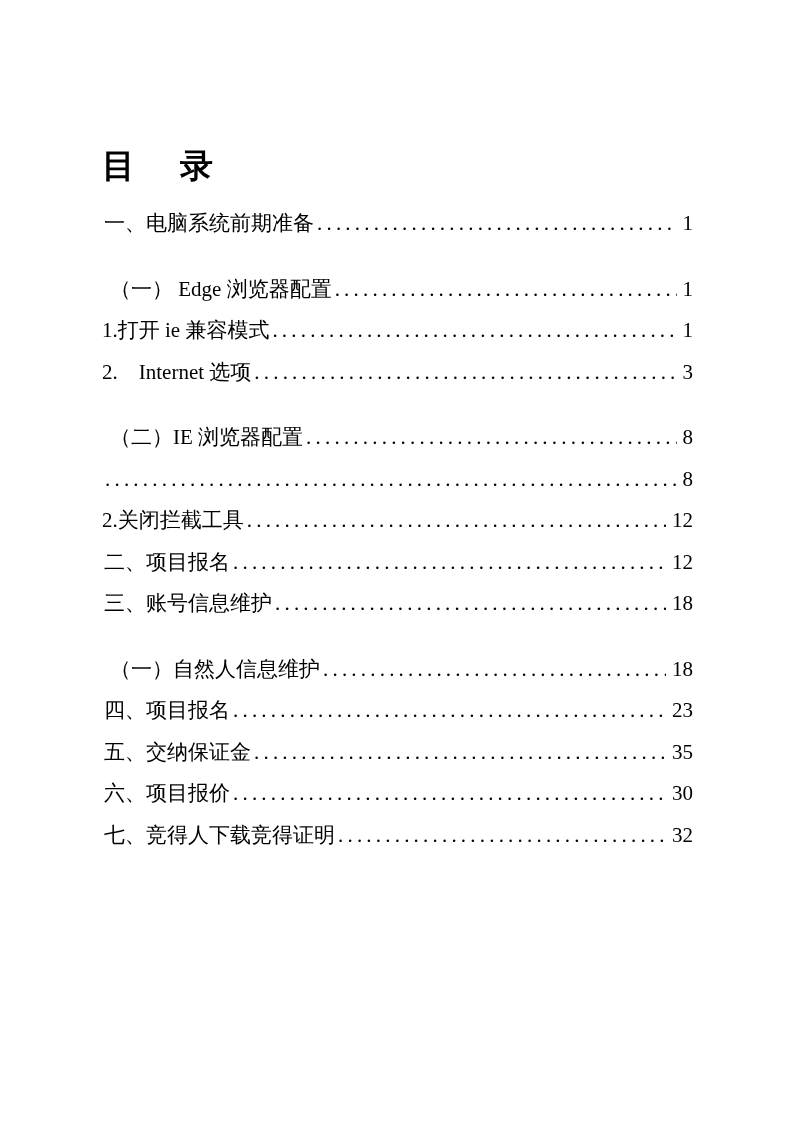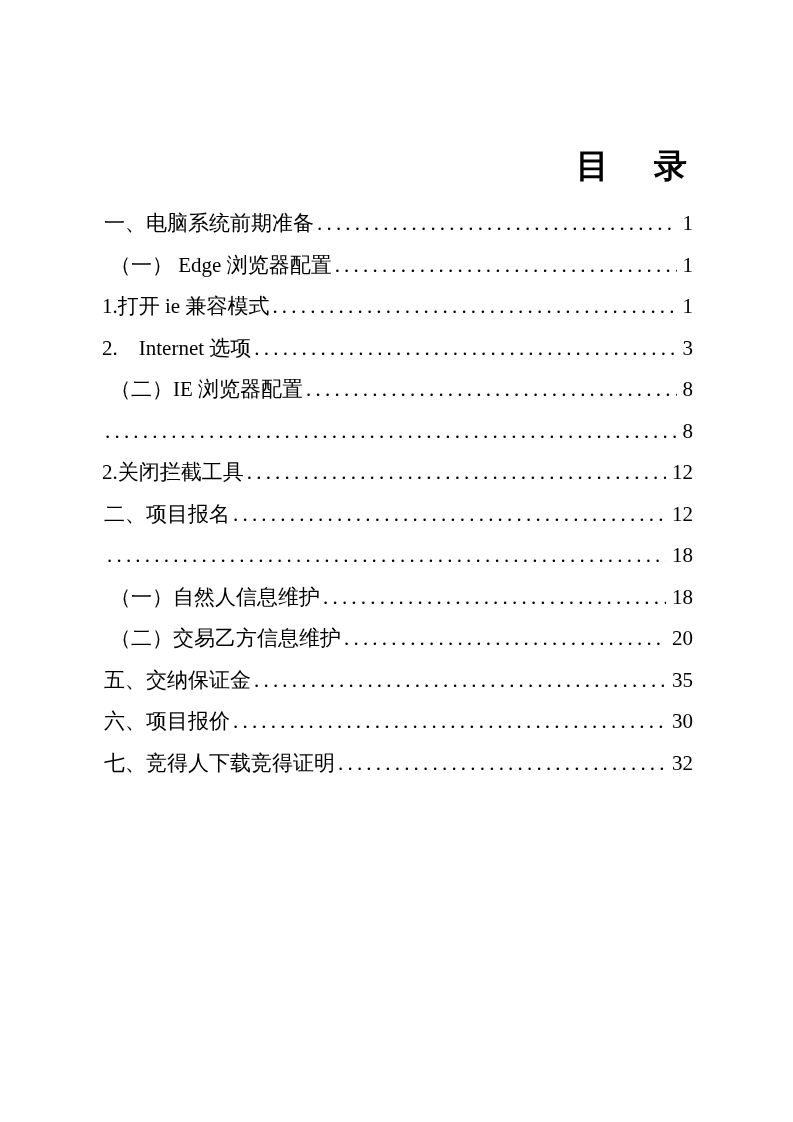--- a/index.html
+++ b/index.html
@@ -9,38 +9,38 @@
     height: 1122px;
     margin: 0 auto;
     background: #ffffff;
     box-sizing: border-box;
     padding: 146px 100px 0 102px;
     font-family: "Liberation Serif", "DejaVu Serif", serif;
     color: #000000;
     overflow: hidden;
   }
   .doc-title {
-    text-align: right;
+    text-align: left;
     font-size: 33px;
     font-weight: bold;
     line-height: 40px;
     letter-spacing: 6px;
     white-space: pre;
   }
   .toc { margin-top: 17px; }
   .toc-row {
     display: flex;
     align-items: flex-end;
     line-height: 41.5px;
     font-size: 21px;
     cursor: default;
   }
   .toc-row.l1  { padding-left: 2px; }
   .toc-row.num { padding-left: 0; }
-  .toc-row.sub { padding-left: 8px; }
+  .toc-row.sub { padding-left: 8px; margin-top: 24px; }
   .toc-label { flex: none; white-space: pre; }
   .toc-dots {
     flex: 1 1 auto;
     overflow: hidden;
     white-space: nowrap;
     margin: 0 6px 0 3px;
     min-width: 10px;
   }
   .toc-dots::after {
     content: "......................................................................................................................................................";
@@ -88,32 +88,33 @@
     <span class="toc-label">2.关闭拦截工具</span>
     <span class="toc-dots"></span>
     <span class="toc-page">12</span>
   </div>
       <div class="toc-row l1">
     <span class="toc-label">二、项目报名</span>
     <span class="toc-dots"></span>
     <span class="toc-page">12</span>
   </div>
       <div class="toc-row l1">
+    <span class="toc-label">三、账号信息维护</span>
     <span class="toc-dots"></span>
     <span class="toc-page">18</span>
   </div>
       <div class="toc-row sub">
     <span class="toc-label">（一）自然人信息维护</span>
     <span class="toc-dots"></span>
     <span class="toc-page">18</span>
   </div>
-      <div class="toc-row sub">
-    <span class="toc-label">（二）交易乙方信息维护</span>
+      <div class="toc-row l1">
+    <span class="toc-label">四、项目报名</span>
     <span class="toc-dots"></span>
-    <span class="toc-page">20</span>
+    <span class="toc-page">23</span>
   </div>
       <div class="toc-row l1">
     <span class="toc-label">五、交纳保证金</span>
     <span class="toc-dots"></span>
     <span class="toc-page">35</span>
   </div>
       <div class="toc-row l1">
     <span class="toc-label">六、项目报价</span>
     <span class="toc-dots"></span>
     <span class="toc-page">30</span>

